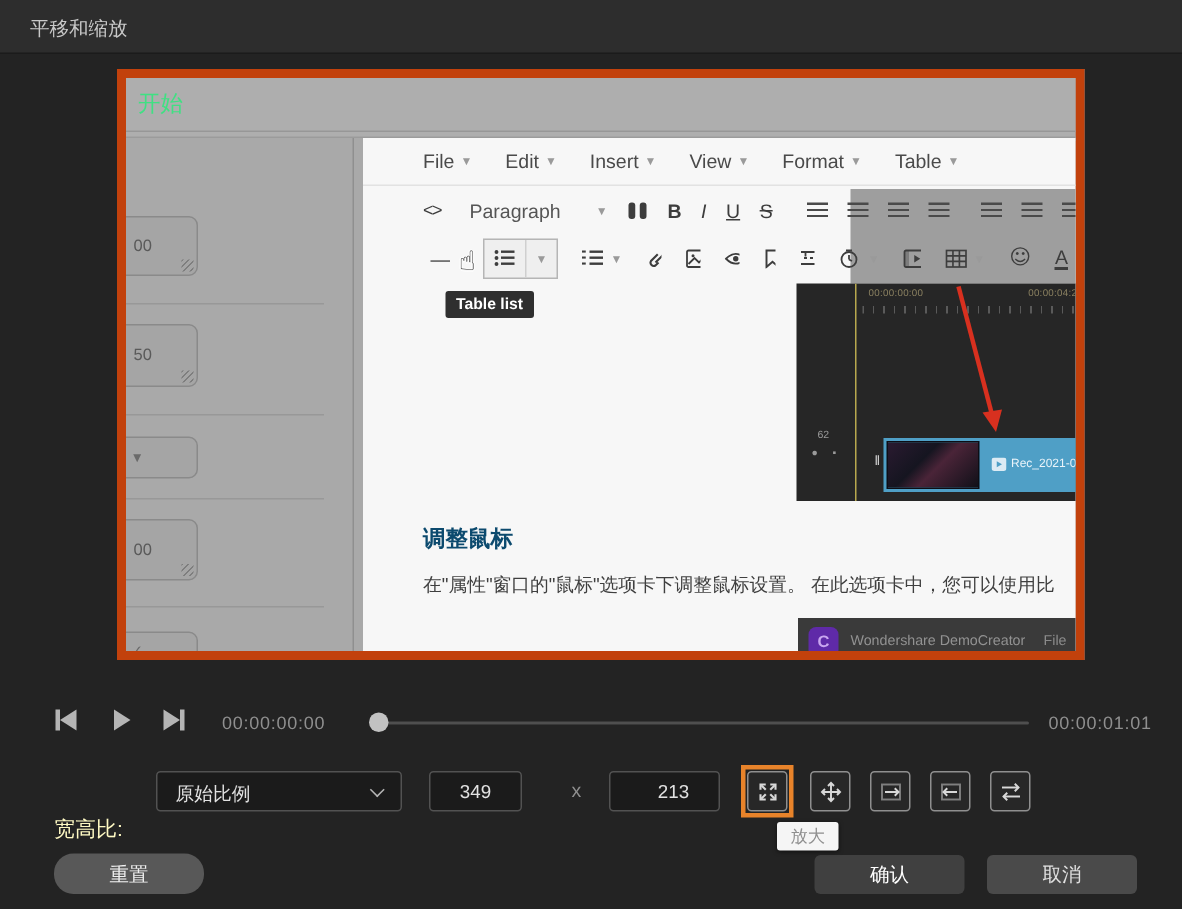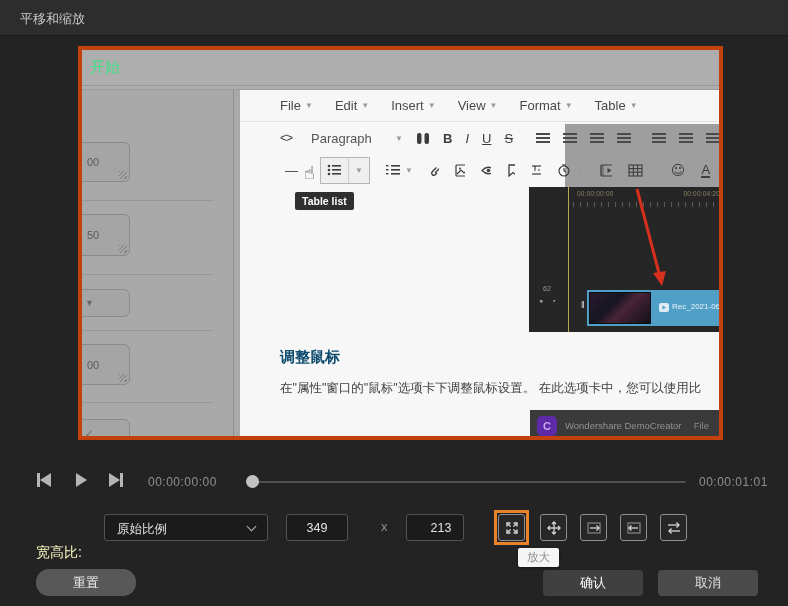--- a/index.html
+++ b/index.html
@@ -5,21 +5,21 @@
   * { margin:0; padding:0; box-sizing:border-box; }
   html,body { width:788px; height:606px; }
   body { font-family:"Liberation Sans","DejaVu Sans",sans-serif; background:#232323; position:relative; overflow:hidden; }
   .abs { position:absolute; }
 
   
   .titlebar { left:0; top:0; width:788px; height:36px; background:#2d2d2d; border-bottom:1px solid #1b1b1b; }
   .titlebar .title { position:absolute; left:20px; top:10px; font-size:13px; color:#c9c9c9; }
 
   
-  .preview { left:78px; top:46px; width:645px; height:394px; background:#a9a9a9; border:4px solid #c2410c; overflow:hidden; }
+  .preview { left:78px; top:46px; width:645px; height:394px; background:#a9a9a9; border:6px solid #c2410c; overflow:hidden; }
   .start-label { left:8px; top:8px; font-size:15px; color:#40e083; z-index:6; }
 
   
   .topband { left:0; top:0; width:641px; height:40px; background:#aeaeae; }
   .topband .bandline1 { position:absolute; left:0; top:35px; width:641px; height:1px; background:#979797; }
   .topband .bandline2 { position:absolute; left:0; top:39px; width:641px; height:3px; background:#9b9b9b; }
   .left-panel { left:0; top:40px; width:158px; height:350px; background:#a9a9a9; }
   .lp-divider { position:absolute; left:151px; top:0; width:1px; height:350px; background:#8f8f8f; }
   .lp-sep { position:absolute; left:0; width:132px; height:1px; background:#989898; }
   .lp-field { position:absolute; left:-6px; width:54px; background:#a5a5a5; border:1px solid #8a8a8a; border-radius:6px; color:#5a5a5a; font-size:11px; }
@@ -337,21 +337,21 @@
 <div class="abs slider-thumb"></div>
 <span class="abs pb-time" style="left:699px;">00:00:01:01</span>
 
 <span class="abs aspect-label">宽高比:</span>
 <div class="abs dd">
   <span class="dd-text">原始比例</span>
   <span class="chev"></span>
 </div>
 <input class="num-input" style="left: 286px; width: 62px;" value="349">
 <span class="abs x-sep">x</span>
-<input class="num-input" style="left: 406px; width: 58px; padding-left: 12px;" value="213">
+<input class="num-input" style="left: 406px; width: 74px; padding-left: 12px;" value="213">
 
 <div class="abs ab-hl">
   <div class="ab">
     <svg width="16" height="16" fill="none" stroke="#d8d8d8" stroke-width="1.4">
       <line x1="6.5" y1="6.5" x2="3.5" y2="3.5"></line>
         <polyline points="3,6.5 3,3 6.5,3"></polyline>
       <line x1="9.5" y1="6.5" x2="12.5" y2="3.5"></line>
         <polyline points="9.5,3 13,3 13,6.5"></polyline>
       <line x1="6.5" y1="9.5" x2="3.5" y2="12.5"></line>
         <polyline points="3,9.5 3,13 6.5,13"></polyline>

